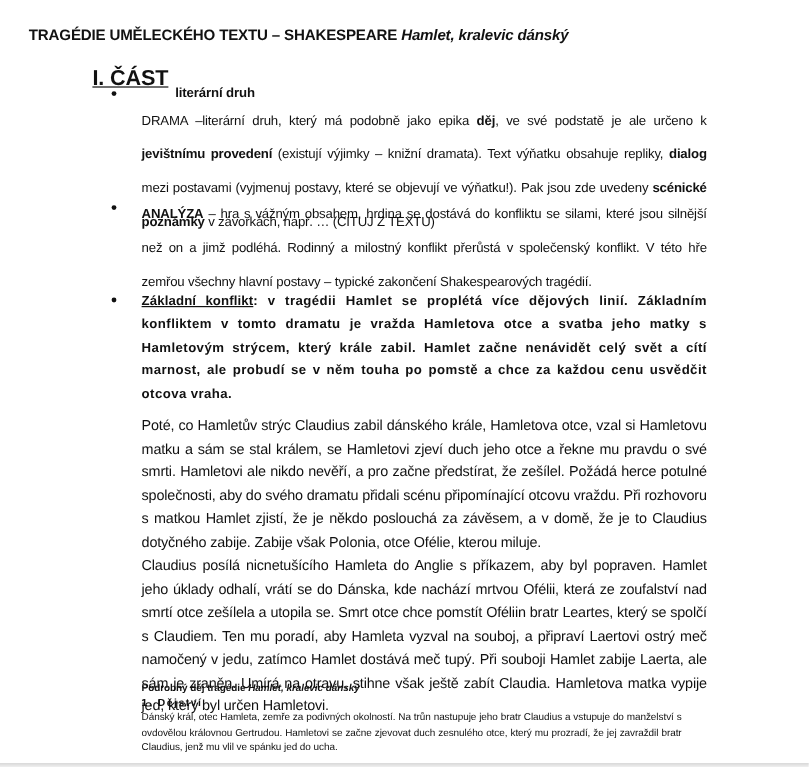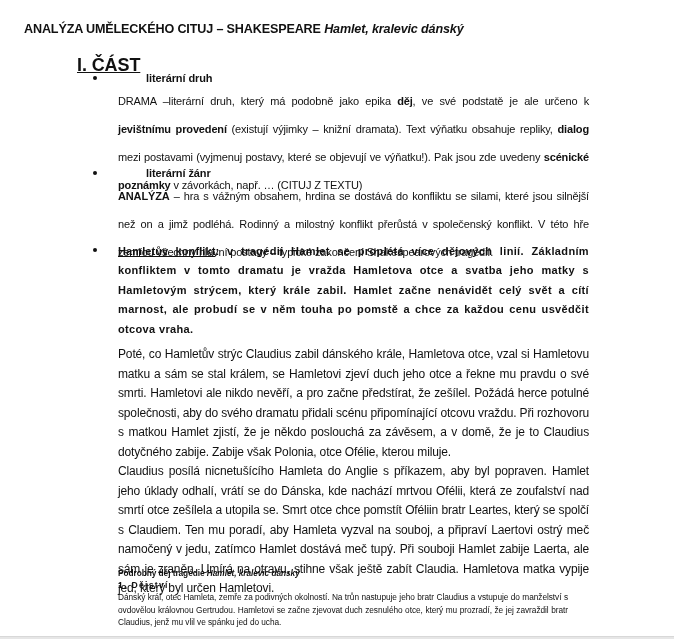--- a/index.html
+++ b/index.html
@@ -45,39 +45,38 @@
   }
   .detail .d-title { font-weight: bold; }
   .detail .d-act { font-weight: bold; letter-spacing: 1.3px; font-size: 8.6px; }
   .detail .d-text { text-align: justify; }
 </style>
 </head>
 <body>
 
 <div class="page">
 
-  <div class="doc-title"><span>ANALÝZA UMĚLECKÉHO CITUJ – SHAKESPEARE </span><i>Hamlet, kralevic dánský</i></div>
+  <div class="doc-title"><span>TRAGÉDIE UMĚLECKÉHO TEXTU – SHAKESPEARE </span><i>Hamlet, kralevic dánský</i></div>
 
   <div class="part-heading">I. ČÁST</div>
 
   <div class="section" style="top:70px;">
     <span class="bullet"></span>
     <div class="sec-title">literární druh</div>
     <div class="sec-body"><span>DRAMA –literární druh, který má podobně jako epika </span><b>děj</b><span>, ve své podstatě je ale určeno k </span><b>jevištnímu provedení</b><span> (existují výjimky – knižní dramata). Text výňatku obsahuje repliky, </span><b>dialog</b><span> mezi postavami (vyjmenuj postavy, které se objevují ve výňatku!). Pak jsou zde uvedeny </span><b>scénické poznámky</b><span> v závorkách, např. … (CITUJ Z TEXTU)</span></div>
   </div>
 
   <div class="section" style="top:165px;">
     <span class="bullet"></span>
-    <div class="sec-title">literární žánr</div>
     <div class="sec-body"><b>ANALÝZA</b><span> – hra s vážným obsahem, hrdina se dostává do konfliktu se silami, které jsou silnější než on a jimž podléhá. Rodinný a milostný konflikt přerůstá v společenský konflikt. V této hře zemřou všechny hlavní postavy – typické zakončení Shakespearových tragédií.</span></div>
   </div>
 
   <div class="section" style="top:242px;">
     <span class="bullet"></span>
-    <div class="conflict"><u>Hamletův konflikt</u><span>: v tragédii Hamlet se proplétá více dějových linií. Základním konfliktem v tomto dramatu je vražda Hamletova otce a svatba jeho matky s Hamletovým strýcem, který krále zabil. Hamlet začne nenávidět celý svět a cítí marnost, ale probudí se v něm touha po pomstě a chce za každou cenu usvědčit otcova vraha.</span></div>
+    <div class="conflict"><u>Základní konflikt</u><span>: v tragédii Hamlet se proplétá více dějových linií. Základním konfliktem v tomto dramatu je vražda Hamletova otce a svatba jeho matky s Hamletovým strýcem, který krále zabil. Hamlet začne nenávidět celý svět a cítí marnost, ale probudí se v něm touha po pomstě a chce za každou cenu usvědčit otcova vraha.</span></div>
   </div>
 
   <div class="narrative">
     <p>Poté, co Hamletův strýc Claudius zabil dánského krále, Hamletova otce, vzal si Hamletovu matku a sám se stal králem, se Hamletovi zjeví duch jeho otce a řekne mu pravdu o své smrti. Hamletovi ale nikdo nevěří, a pro začne předstírat, že zešílel. Požádá herce potulné společnosti, aby do svého dramatu přidali scénu připomínající otcovu vraždu. Při rozhovoru s matkou Hamlet zjistí, že je někdo poslouchá za závěsem, a v domě, že je to Claudius dotyčného zabije. Zabije však Polonia, otce Ofélie, kterou miluje.</p>
     <p>Claudius posílá nicnetušícího Hamleta do Anglie s příkazem, aby byl popraven. Hamlet jeho úklady odhalí, vrátí se do Dánska, kde nachází mrtvou Ofélii, která ze zoufalství nad smrtí otce zešílela a utopila se. Smrt otce chce pomstít Oféliin bratr Leartes, který se spolčí s Claudiem. Ten mu poradí, aby Hamleta vyzval na souboj, a připraví Laertovi ostrý meč namočený v jedu, zatímco Hamlet dostává meč tupý. Při souboji Hamlet zabije Laerta, ale sám je zraněn. Umírá na otravu, stihne však ještě zabít Claudia. Hamletova matka vypije jed, který byl určen Hamletovi.</p>
   </div>
 
   <div class="detail">
     <div class="d-title"><span>Podrobný děj tragédie </span><i>Hamlet, kralevic dánský</i></div>
     <div class="d-act">1. Dějství</div>

